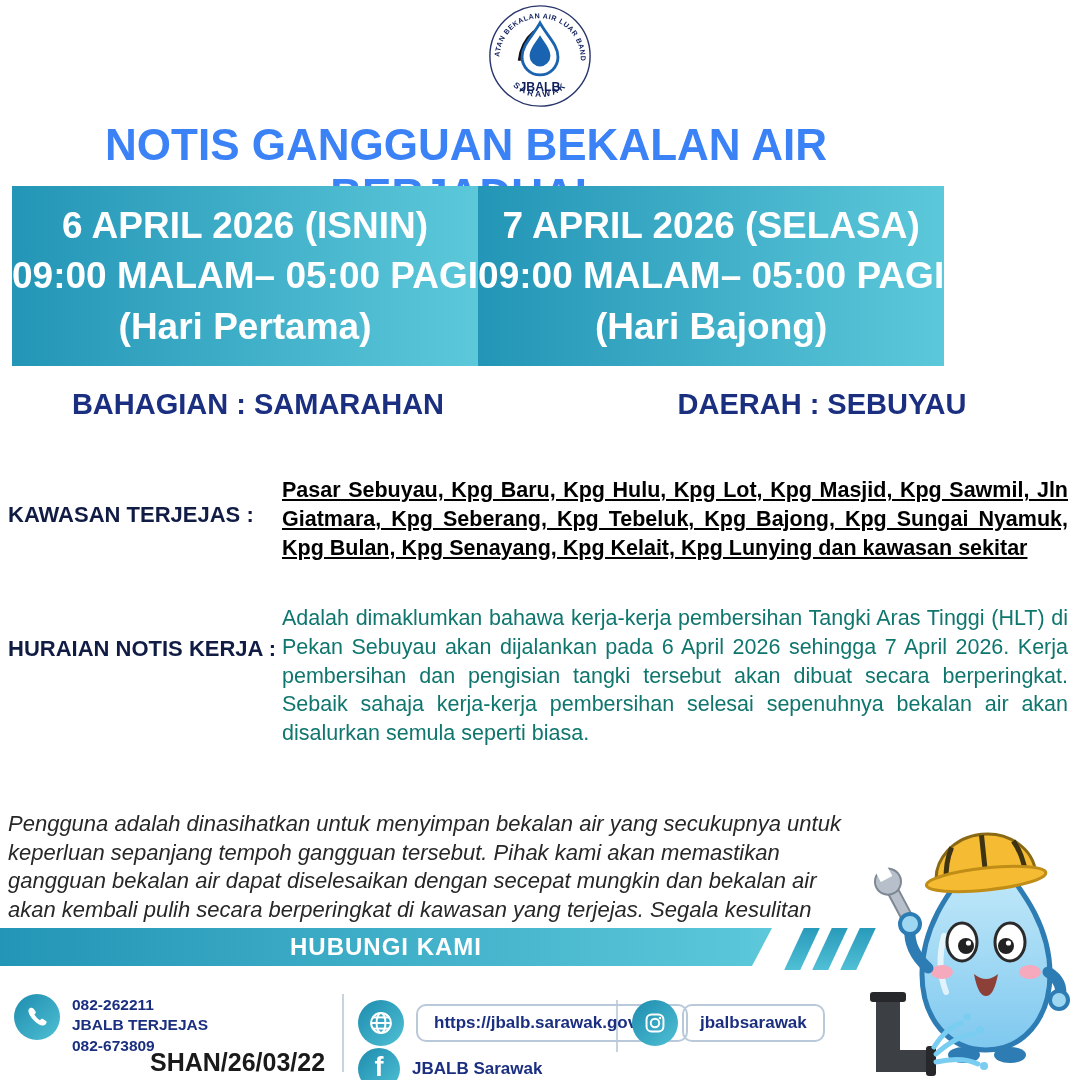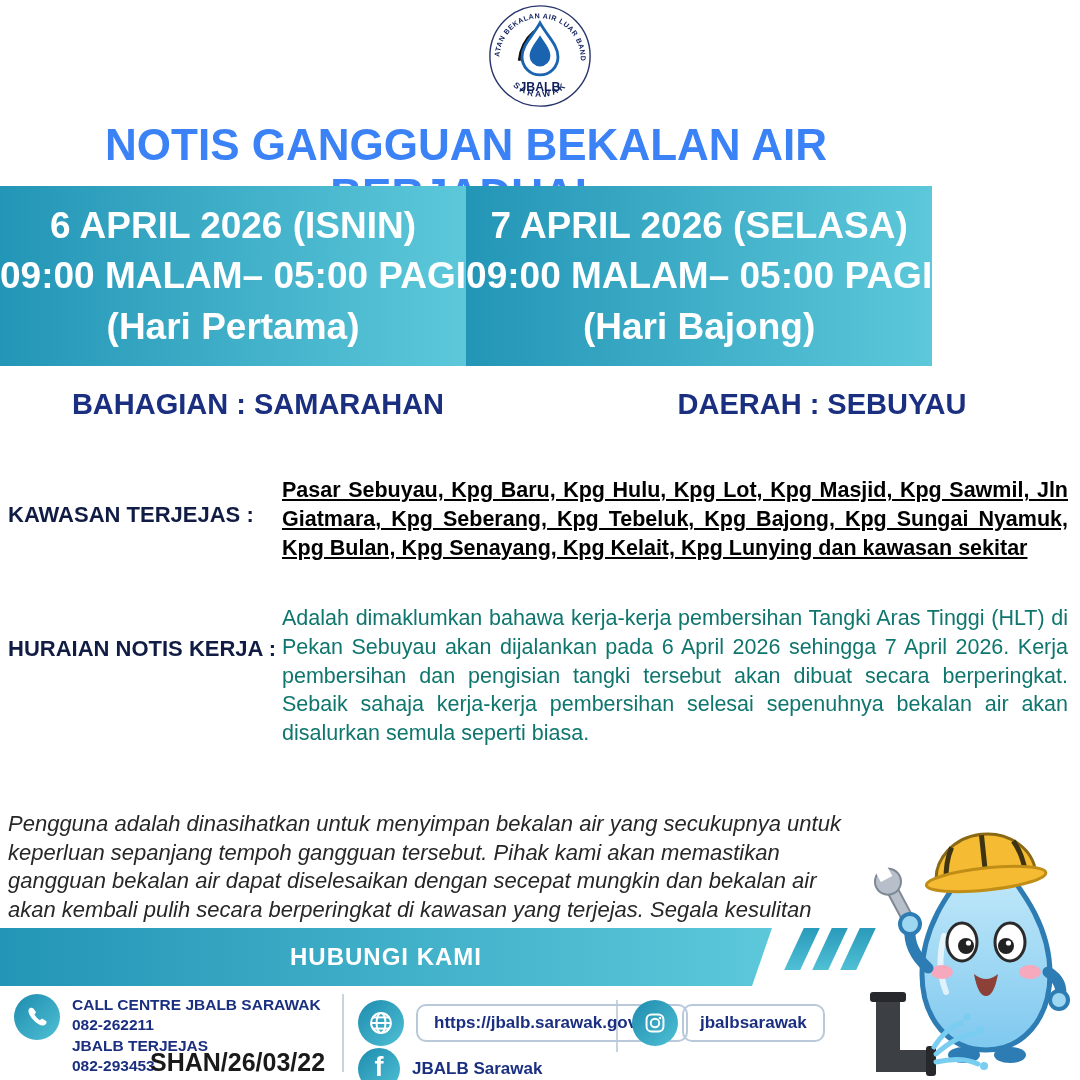--- a/index.html
+++ b/index.html
@@ -5,42 +5,42 @@
   * { margin:0; padding:0; box-sizing:border-box; }
   html,body { width:1080px; height:1080px; }
   body { font-family:"Liberation Sans", sans-serif; background:#ffffff; position:relative; overflow:hidden; }
   .page { position:absolute; inset:0; width:1080px; height:1080px; background:#fff; }
 
   .logo { position:absolute; top:4px; left:488px; }
 
   .title { position:absolute; top:120px; left:0; width:932px; text-align:center;
            font-size:44px; font-weight:700; color:#3b82f6; letter-spacing:0px; }
 
-  .band { position:absolute; top:186px; left:0; width:912px; height:180px; display:flex; }
+  .band { position:absolute; top:186px; left:12px; width:912px; height:180px; display:flex; }
   .band-col { flex:1; display:flex; flex-direction:column; justify-content:center; align-items:center;
               gap:9px; background:linear-gradient(90deg,#2395b6 0%, #5cc8da 100%);
               color:#fff; font-weight:700; }
   .band-line { font-size:37px; line-height:1.12; white-space:nowrap; }
 
   .loc-row { position:absolute; top:388px; left:0; width:1080px; display:flex;gap:48px; }
   .loc-half { flex:1; text-align:center; font-size:29px; font-weight:700; color:#1b2f80; }
 
   .info-row { position:absolute; left:8px; width:1060px; display:flex; }
   .info-row.kawasan { top:476px; }
   .info-row.huraian { top:604px; }
   .info-label { flex:0 0 274px; font-size:22px; font-weight:700; color:#111c44; }
   .kawasan .info-label { padding-top:26px; }
   .huraian .info-label { padding-top:32px; }
   .info-text { flex:1; font-size:21.5px; color:#0f766e; text-align:justify; line-height:1.34; }
   .info-text.bold { font-weight:700; color:#000000;text-decoration:underline; }
 
   .disclaimer { position:absolute; top:810px; left:8px; width:836px; font-style:italic;
                 font-size:22px; line-height:1.3; color:#272727; }
 
-  .hubungi-bar { position:absolute; top:928px; left:0; width:772px; height:58px;
+  .hubungi-bar { position:absolute; top:928px; left:0; width:772px; height:38px;
                  background:linear-gradient(90deg,#2395b6,#5cc8da);
                  clip-path:polygon(0 0,100% 0,calc(100% - 20px) 100%,0 100%);
                  display:flex; align-items:center; justify-content:center;
                  color:#fff; font-size:24px; font-weight:700; letter-spacing:1px; }
   .stripe { position:absolute; top:928px; width:16px; height:42px;
             background:linear-gradient(180deg,#2a9abb,#4fc0d5); transform:skewX(-25deg); }
   .stripe.s1 { left:794px; } .stripe.s2 { left:822px; } .stripe.s3 { left:850px; }
 
   .contact-icon { width:46px; height:46px; border-radius:50%; flex:0 0 46px;
                   background:linear-gradient(135deg,#1e8cae,#4fc0d5);
@@ -128,24 +128,23 @@
   <div class="stripe s2"></div>
   <div class="stripe s3"></div>
 
   <div class="phone-group">
     <div class="contact-icon">
       <svg width="26" height="26" viewBox="0 0 24 24">
         <path d="M6.6 3.2 C5 3.8 3.8 5.2 4.1 7 c0.8 5 7.9 12.1 12.9 12.9 1.8 0.3 3.2-0.9 3.8-2.5 0.2-0.6 0-1.2-0.5-1.6 l-2.8-2 c-0.5-0.35-1.1-0.3-1.6 0.1 l-1.2 1 c-1.6-0.8-4.3-3.5-5.1-5.1 l1-1.2 c0.4-0.5 0.45-1.1 0.1-1.6 l-2-2.8 c-0.4-0.5-1-0.7-1.6-0.5 z" fill="#ffffff"></path>
       </svg>
     </div>
     <div class="phone-lines">
-      <div>CALL CENTRE JBALB SARAWAK</div>
       <div>082-262211</div>
       <div>JBALB TERJEJAS</div>
-      <div>082-293453</div>
+      <div>082-673809</div>
     </div>
   </div>
 
   <div class="vdiv d1"></div>
   <div class="vdiv d2"></div>
 
   <div class="web-group">
     <div class="contact-icon">
       <svg width="28" height="28" viewBox="0 0 24 24" fill="none" stroke="#ffffff" stroke-width="1.7">
         <circle cx="12" cy="12" r="8.5"></circle>

